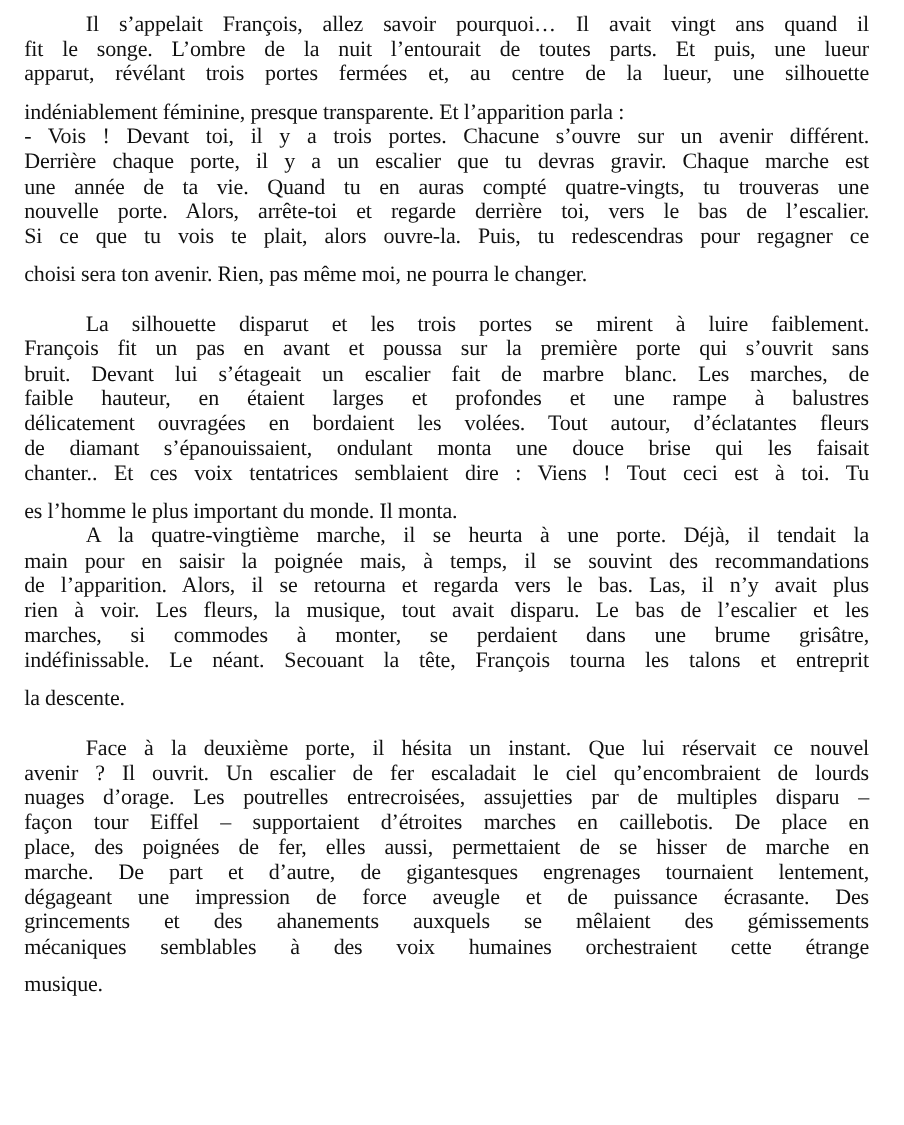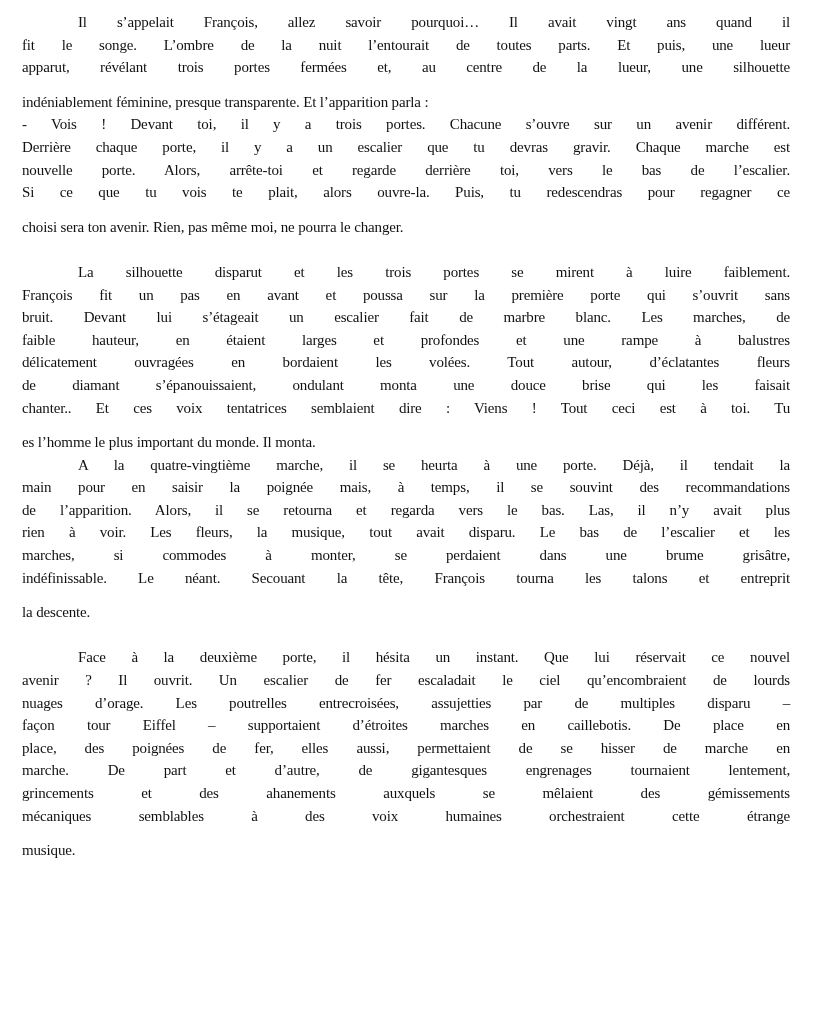--- a/index.html
+++ b/index.html
@@ -12,21 +12,21 @@
       height: 1023px;
       overflow: hidden;
       position: relative;
     }
     .page {
       position: absolute;
       left: 22px;
       top: 11px;
       width: 768px;
       font-family: "Liberation Serif", "DejaVu Serif", serif;
-      font-size: 15px;
+      font-size: 20px;
       color: #111111;
       letter-spacing: -0.15px;
     }
     .line {
       display: block;
       height: 22.6px;
       line-height: 22.6px;
       white-space: nowrap;
       text-align: justify;
       text-align-last: justify;
@@ -51,20 +51,21 @@
   <div>
     <span class="line indent">Il s’appelait François, allez savoir pourquoi… Il avait vingt ans quand il</span>
     <span class="line">fit le songe. L’ombre de la nuit l’entourait de toutes parts. Et puis, une lueur</span>
     <span class="line">apparut, révélant trois portes fermées et, au centre de la lueur, une silhouette</span>
     <span class="line last">indéniablement féminine, presque transparente. Et l’apparition parla :</span>
   </div>
 
   <div>
     <span class="line">-  Vois ! Devant toi, il y a trois portes. Chacune s’ouvre sur un avenir différent.</span>
     <span class="line">Derrière chaque porte, il y a un escalier que tu devras gravir. Chaque marche est</span>
+    <span class="line">une année de ta vie. Quand tu en auras compté quatre-vingts, tu trouveras une</span>
     <span class="line">nouvelle porte. Alors, arrête-toi et regarde derrière toi, vers le bas de l’escalier.</span>
     <span class="line">Si ce que tu vois te plait, alors ouvre-la. Puis, tu redescendras pour regagner ce</span>
     <span class="line last">choisi sera ton avenir. Rien, pas même moi, ne pourra le changer.</span>
   </div>
 
   <div class="gap"></div>
 
   <div>
     <span class="line indent">La silhouette disparut et les trois portes se mirent à luire faiblement.</span>
     <span class="line">François fit un pas en avant et poussa sur la première porte qui s’ouvrit sans</span>
@@ -88,18 +89,19 @@
 
   <div class="gap"></div>
 
   <div>
     <span class="line indent">Face à la deuxième porte, il hésita un instant. Que lui réservait ce nouvel</span>
     <span class="line">avenir ? Il ouvrit. Un escalier de fer escaladait le ciel qu’encombraient de lourds</span>
     <span class="line">nuages d’orage. Les poutrelles entrecroisées, assujetties par de multiples disparu –</span>
     <span class="line">façon tour Eiffel – supportaient d’étroites marches en caillebotis. De place en</span>
     <span class="line">place, des poignées de fer, elles aussi, permettaient de se hisser de marche en</span>
     <span class="line">marche. De part et d’autre, de gigantesques engrenages tournaient lentement,</span>
+    <span class="line">dégageant une impression de force aveugle et de puissance écrasante. Des</span>
     <span class="line">grincements et des ahanements  auxquels se mêlaient des gémissements</span>
     <span class="line">mécaniques semblables à des voix humaines orchestraient cette étrange</span>
     <span class="line last">musique.</span>
   </div>
 
 </div>
 
 </body></html>

